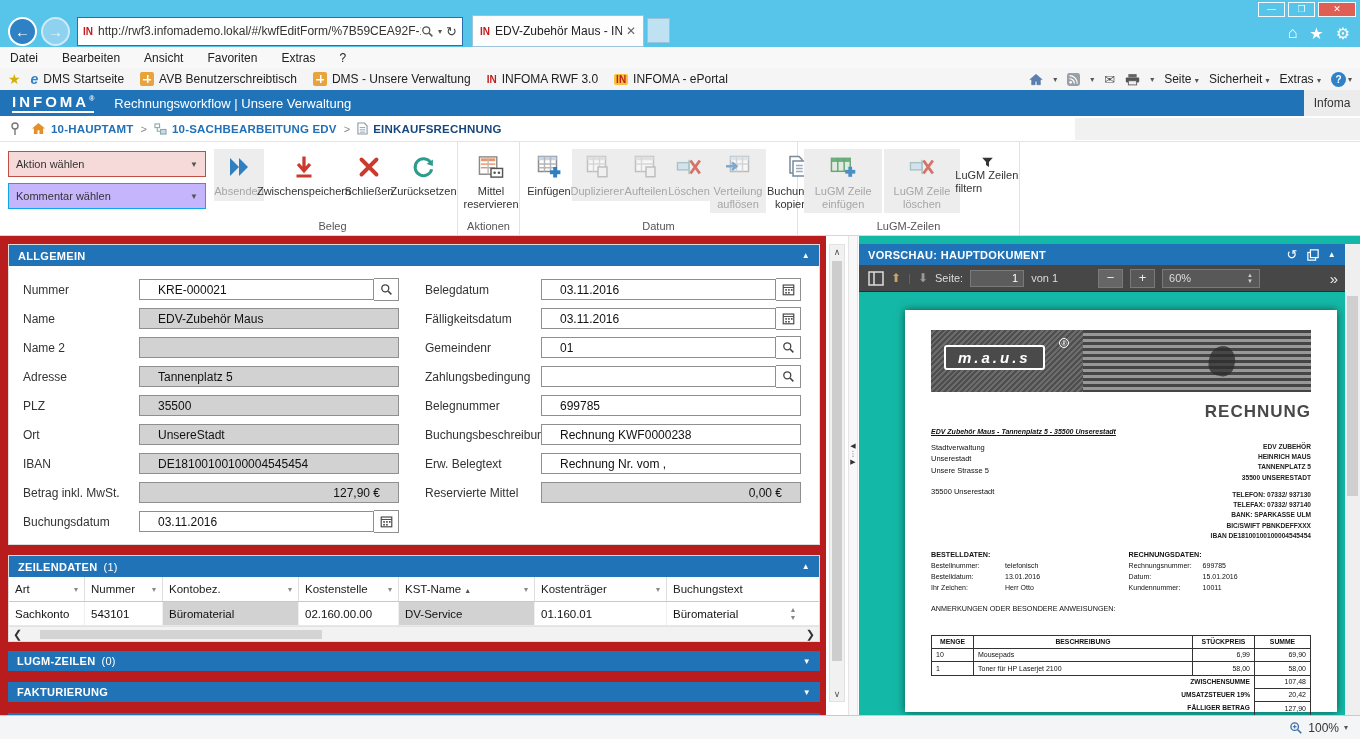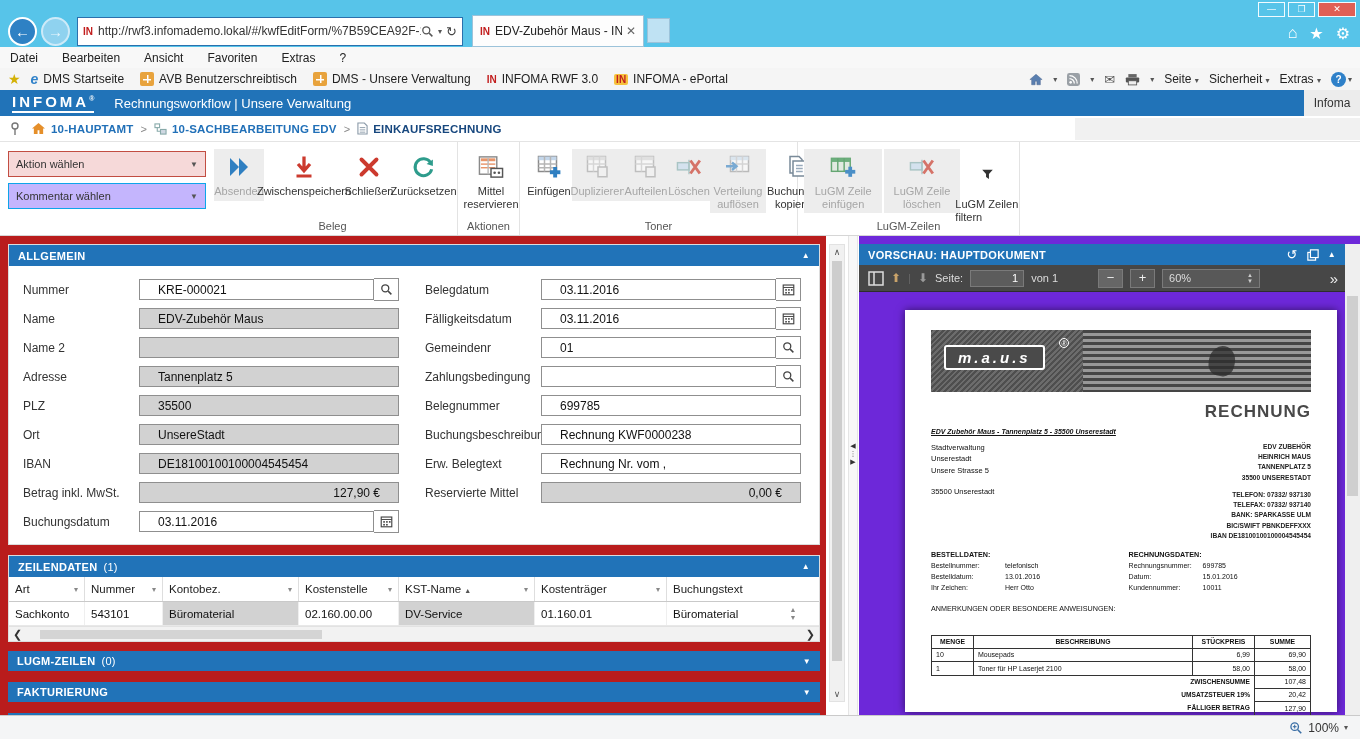--- a/index.html
+++ b/index.html
@@ -70,21 +70,21 @@
   .rsel.action{background:#f6d9d9;border:1.5px solid #c24d42}
   .rsel.comment{background:#c4b5fd;border:1px solid #0ea5e9}
   .rgroup{position:absolute;top:0;height:93px;border-right:1px solid #e3e3e3}
   .rgrouplabel{position:absolute;bottom:3px;left:0;right:0;text-align:center;font-size:11px;color:#555}
   .rbtns{display:flex;align-items:flex-start;padding:7px 6px 0 6px;gap:2px}
   .rbtn{display:flex;flex-direction:column;align-items:center;text-align:center;padding:3px 3px;min-width:50px}
   .rbtn .ric{height:30px;display:flex;align-items:center;justify-content:center}
   .rbtn .rlab{font-size:11px;color:#333;line-height:1.15;margin-top:3px}
   .rbtn.disabled{background:#ededed}
   .rbtn.disabled .rlab{color:#a6a6a6}
-  .rbtn.flt{min-width:0;gap:17px;margin-top:16px}
+  .rbtn.flt{min-width:0;gap:0;margin-top:4px}
   .rbtn.flt .rlab{margin-top:0;text-align:left;width:64px}
 
   
   .leftpanel{position:absolute;top:236px;left:0;width:826px;bottom:24px;background:#b91c1c;overflow:hidden}
   .sec{border:1px solid #dcdcdc;margin:8px 0 0 8px;width:812px;background:#fff}
   .sechdr{height:21px;background:#2173b8;color:#fff;font-size:11px;font-weight:bold;display:flex;
           align-items:center;padding:0 9px;letter-spacing:.3px}
   .seccount{margin-left:6px;font-weight:normal}
   .secarrow{margin-left:auto;font-size:8px}
   .formbody{display:flex;padding:9px 4px 8px 2px}
@@ -124,21 +124,21 @@
   .vscroll{position:absolute;left:829px;top:244px;width:16px;height:458px;background:#f1f1f1;
            border:1px solid #e2e2e2;font-size:9px;color:#555;text-align:center}
   .vthumb{position:absolute;left:2px;right:2px;top:16px;bottom:40px;background:#cdcdcd}
   .vs-a{position:absolute;left:0;right:0;height:14px;line-height:14px}
   .splitter{position:absolute;left:848px;top:236px;width:10px;bottom:24px;background:#f8f8f8;
             border-left:1px solid #e5e5e5;border-right:1px solid #e5e5e5}
   .splitmarks{position:absolute;top:206px;left:0;right:0;display:flex;flex-direction:column;
               align-items:center;font-size:7px;color:#333;gap:2px}
 
   
-  .preview{position:absolute;left:859px;top:236px;right:0;bottom:24px;background:#6d28d9}
+  .preview{position:absolute;left:859px;top:236px;right:0;bottom:24px;background:#14b8a6}
   .pvhdr{position:absolute;top:8px;left:0;right:15px;height:21px;background:#2173b8;color:#fff;font-size:11px;
          font-weight:bold;display:flex;align-items:center;padding:0 9px;letter-spacing:.3px}
   .pvhdr-icons{margin-left:auto;display:flex;gap:9px;align-items:center;font-weight:normal}
   .pvtools{position:absolute;top:29px;left:0;right:15px;height:27px;background:#474747;display:flex;
            align-items:center;color:#ddd;font-size:11px;padding:0 9px;gap:7px;border-bottom:1px solid #2d2d2d}
   .pg-input{width:54px;height:17px;background:#5c5c5c;border:1px solid #7a7a7a;color:#fff;text-align:right;
             padding:0 5px;line-height:15px}
   .tbtn{width:25px;height:19px;background:#585858;border:1px solid #7a7a7a;color:#eee;text-align:center;
         line-height:16px;font-size:13px}
   .tbtn.minus{background:#666}
@@ -476,21 +476,21 @@
                 <path d="M4 1 h6 l2 2 v9 H4 Z" fill="#fff" stroke="#7a8a99"></path>
                 <path d="M6 4 h8 l0 0 v10 H6 Z" fill="#fff" stroke="#7a8a99"></path>
                 <line x1="8" y1="7" x2="12.5" y2="7" stroke="#9ab"></line>
                 <line x1="8" y1="9" x2="12.5" y2="9" stroke="#9ab"></line>
                 <line x1="8" y1="11" x2="12.5" y2="11" stroke="#9ab"></line>
               </svg>
           </span>
           <span class="rlab">Buchungsb. kopieren</span>
         </div>
       </div>
-      <div class="rgrouplabel">Toner</div>
+      <div class="rgrouplabel">Datum</div>
     </div>
 
     <div class="rgroup" style="left:798px;width:222px">
       <div class="rbtns" style="gap:2px">
         <div class="rbtn disabled" style="min-width:58px">
           <span class="ric">
             <svg width="26" height="24" viewBox="0 0 18 16" opacity=".85">
                 <rect x="1" y="2" width="13" height="9" fill="#dfeadf" stroke="#4e9a5e"></rect>
                 <rect x="1" y="2" width="13" height="2.5" fill="#57a56a"></rect>
                 <line x1="5.4" y1="2" x2="5.4" y2="11" stroke="#4e9a5e"></line>

